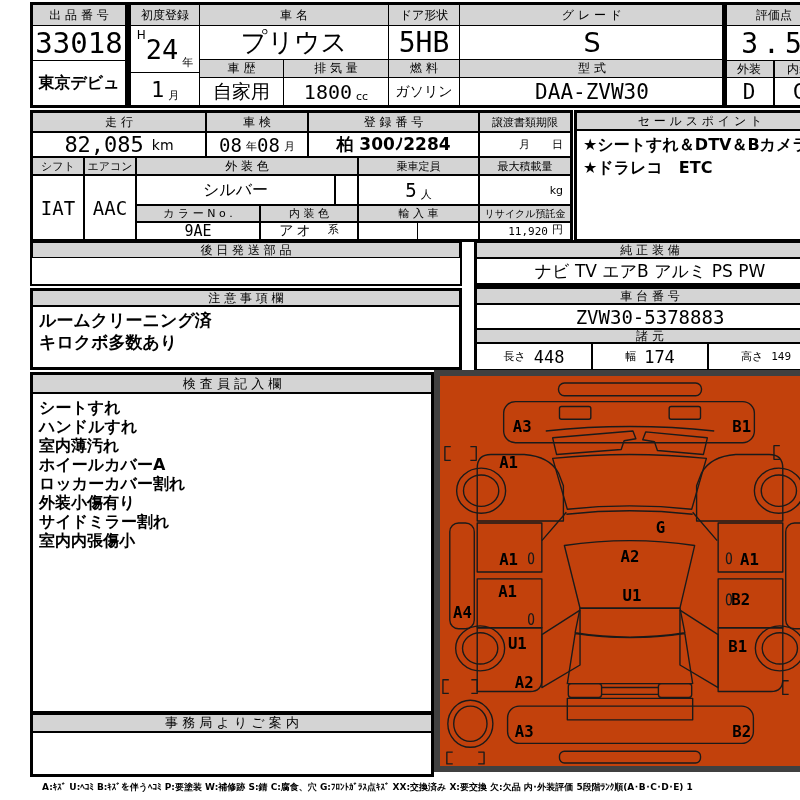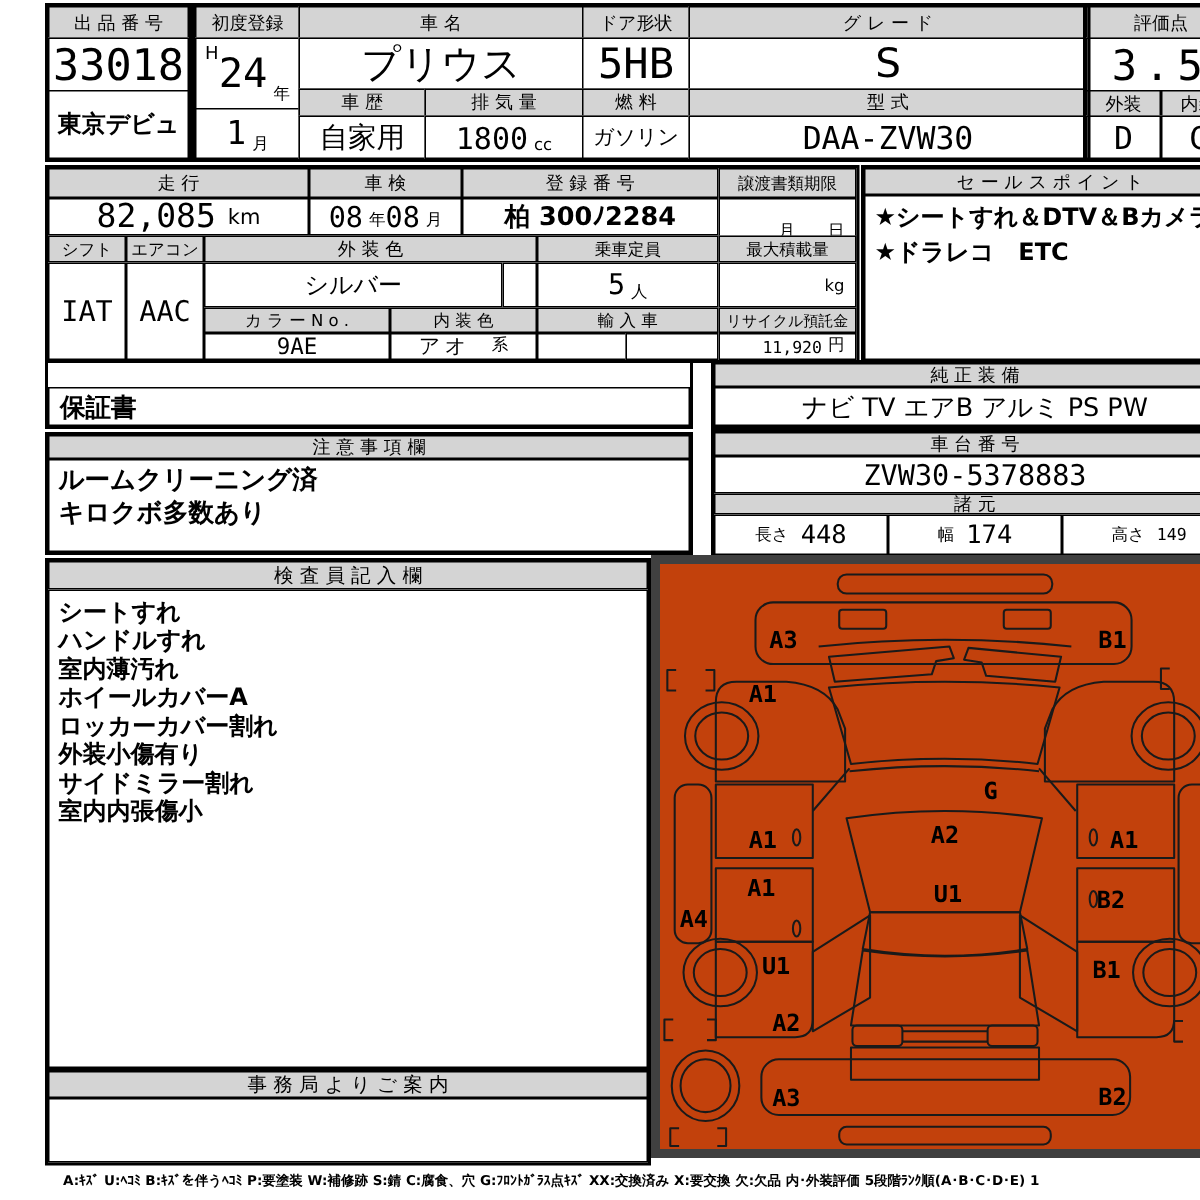--- a/index.html
+++ b/index.html
@@ -81,21 +81,21 @@
   <div class="cell hdr" style="left:178px;top:112px;width:102px;height:20px">車 検</div>
   <div class="cell val" style="left:178px;top:132px;width:102px;height:25px">
     <span class="mono" style="font-size:19px">08</span>
       <span class="unit">年</span>
     <span class="mono" style="font-size:19px">08</span>
       <span class="unit">月</span>
   </div>
   <div class="cell hdr" style="left:280px;top:112px;width:171px;height:20px">登 録 番 号</div>
   <div class="cell val" style="left:280px;top:132px;width:171px;height:25px;font-size:17px;font-weight:bold">柏 300ﾉ2284</div>
   <div class="cell hdr sm" style="left:451px;top:112px;width:92px;height:20px">譲渡書類期限</div>
-  <div class="cell val right sm" style="left:451px;top:132px;width:92px;height:42px">月　　日</div>
+  <div class="cell val right sm" style="left:451px;top:132px;width:92px;height:25px">月　　日</div>
 
   <div class="cell hdr sm" style="left:4px;top:157px;width:52px;height:18px">シフト</div>
   <div class="cell hdr sm" style="left:56px;top:157px;width:52px;height:18px">エアコン</div>
   <div class="cell val mono" style="left:4px;top:175px;width:52px;height:65px;font-size:19px">IAT</div>
   <div class="cell val mono" style="left:56px;top:175px;width:52px;height:65px;font-size:19px">AAC</div>
 
   <div class="cell hdr" style="left:108px;top:157px;width:222px;height:18px">外 装 色</div>
   <div class="cell val" style="left:108px;top:175px;width:199px;height:30px;font-size:16px">シルバー</div>
   <div class="cell" style="left:307px;top:175px;width:23px;height:30px"></div>
   <div class="cell hdr sm" style="left:330px;top:157px;width:121px;height:18px">乗車定員</div>
@@ -123,21 +123,21 @@
   </div>
   <div class="frame" style="left:2px;top:110px;width:543px;height:132px"></div>
 
   <div class="cell hdr" style="left:548px;top:112px;width:248px;height:18px">セ ー ル ス ポ イ ン ト</div>
   <div class="cell lines" style="left:548px;top:130px;width:248px;height:110px;font-size:16px;font-weight:bold;line-height:23px">
     <div>★シートすれ＆DTV＆Bカメラ</div>
     <div>★ドラレコ　ETC</div>
   </div>
   <div class="frame" style="left:546px;top:110px;width:252px;height:132px"></div>
 
-  <div class="cell val left" style="left:4px;top:258px;width:428px;height:26px;font-size:17px;font-weight:bold">保証書</div>
+  <div class="cell hdr" style="left:4px;top:242px;width:428px;height:16px">後 日 発 送 部 品</div>
   <div class="frame" style="left:2px;top:240px;width:432px;height:46px"></div>
 
   <div class="cell val" style="left:448px;top:258px;width:348px;height:26px;font-size:17px">ナビ TV エアB アルミ PS PW</div>
   <div class="cell hdr" style="left:448px;top:242px;width:348px;height:16px">純 正 装 備</div>
   <div class="frame" style="left:446px;top:240px;width:352px;height:46px"></div>
 
   <div class="cell hdr" style="left:4px;top:290px;width:428px;height:16px">注 意 事 項 欄</div>
   <div class="cell lines" style="left:4px;top:306px;width:428px;height:62px;font-size:17px;font-weight:bold;line-height:22px">
     <div>ルームクリーニング済</div>
     <div>キロクボ多数あり</div>

